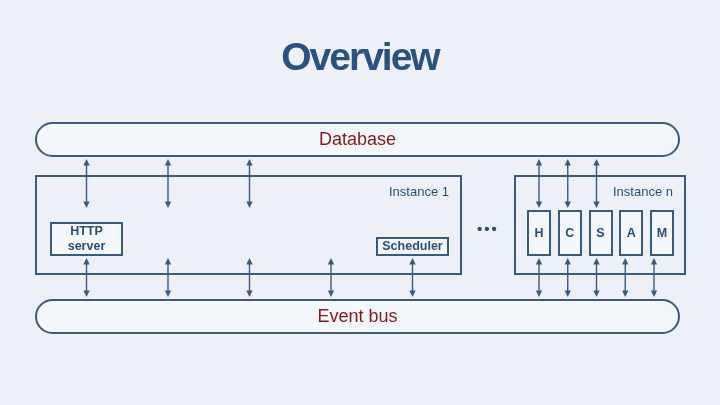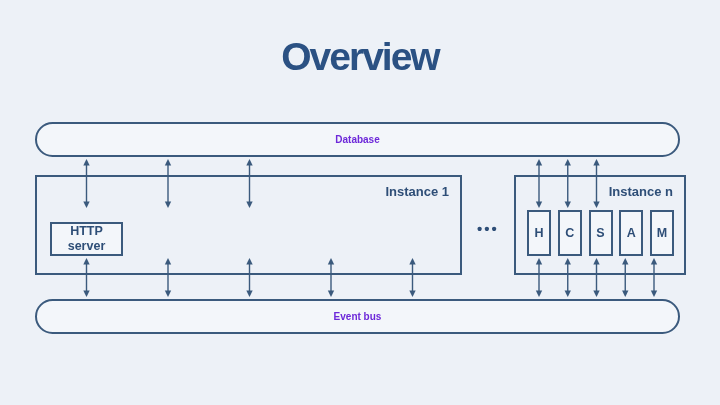--- a/index.html
+++ b/index.html
@@ -13,30 +13,30 @@
     text-align:center; font-weight:bold; font-size:39px;
     letter-spacing:-2px; color:#2b5183; line-height:1;
   }
   .pill {
     position:absolute; left:35px; width:645px; height:35px;
     border:2px solid #3b5a7d; border-radius:19px; background:#f3f6fa;
     box-sizing:border-box; display:flex; align-items:center; justify-content:center;
   }
   .pill-db  { top:122px; }
   .pill-bus { top:299px; }
-  .pill span { font-size:10px; font-weight:bold; color:#6d28d9; }
+  .pill span { font-size:18px; font-weight:normal; color:#7f1d1d; }
   .instance {
     position:absolute; top:175px; height:100px;
     border:2px solid #3b5a7d; box-sizing:border-box;
   }
   .instance-1 { left:35px;  width:427px; }
   .instance-n { left:514px; width:172px; }
   .instance-label {
     position:absolute; top:7px; right:11px;
-    font-size:13px; font-weight:bold; color:#2e4e77;
+    font-size:13px; font-weight:normal; color:#2e4e77;
   }
   .components {
     position:absolute; top:33px; height:46px;
     display:flex; justify-content:space-between;
   }
   .instance-1 .components { left:13px; right:11px;align-items:flex-end; }
   .instance-n .components { left:11px; right:10px; }
   .component {
     border:2px solid #3b5a7d; background:#f3f6fa; box-sizing:border-box;
     display:flex; align-items:center; justify-content:center; text-align:center;
@@ -63,20 +63,23 @@
 
   <div class="pill pill-db">
     <span>Database</span>
   </div>
 
   <div class="instance instance-1">
     <span class="instance-label">Instance 1</span>
     <div class="components">
         <div class="component">
           <span>HTTP server</span>
+        </div>
+        <div class="component">
+          <span>Scheduler</span>
         </div>
       </div>
   </div>
 
   <div class="ellipsis">•••</div>
 
   <div class="instance instance-n">
     <span class="instance-label">Instance n</span>
     <div class="components">
         <div class="component">

